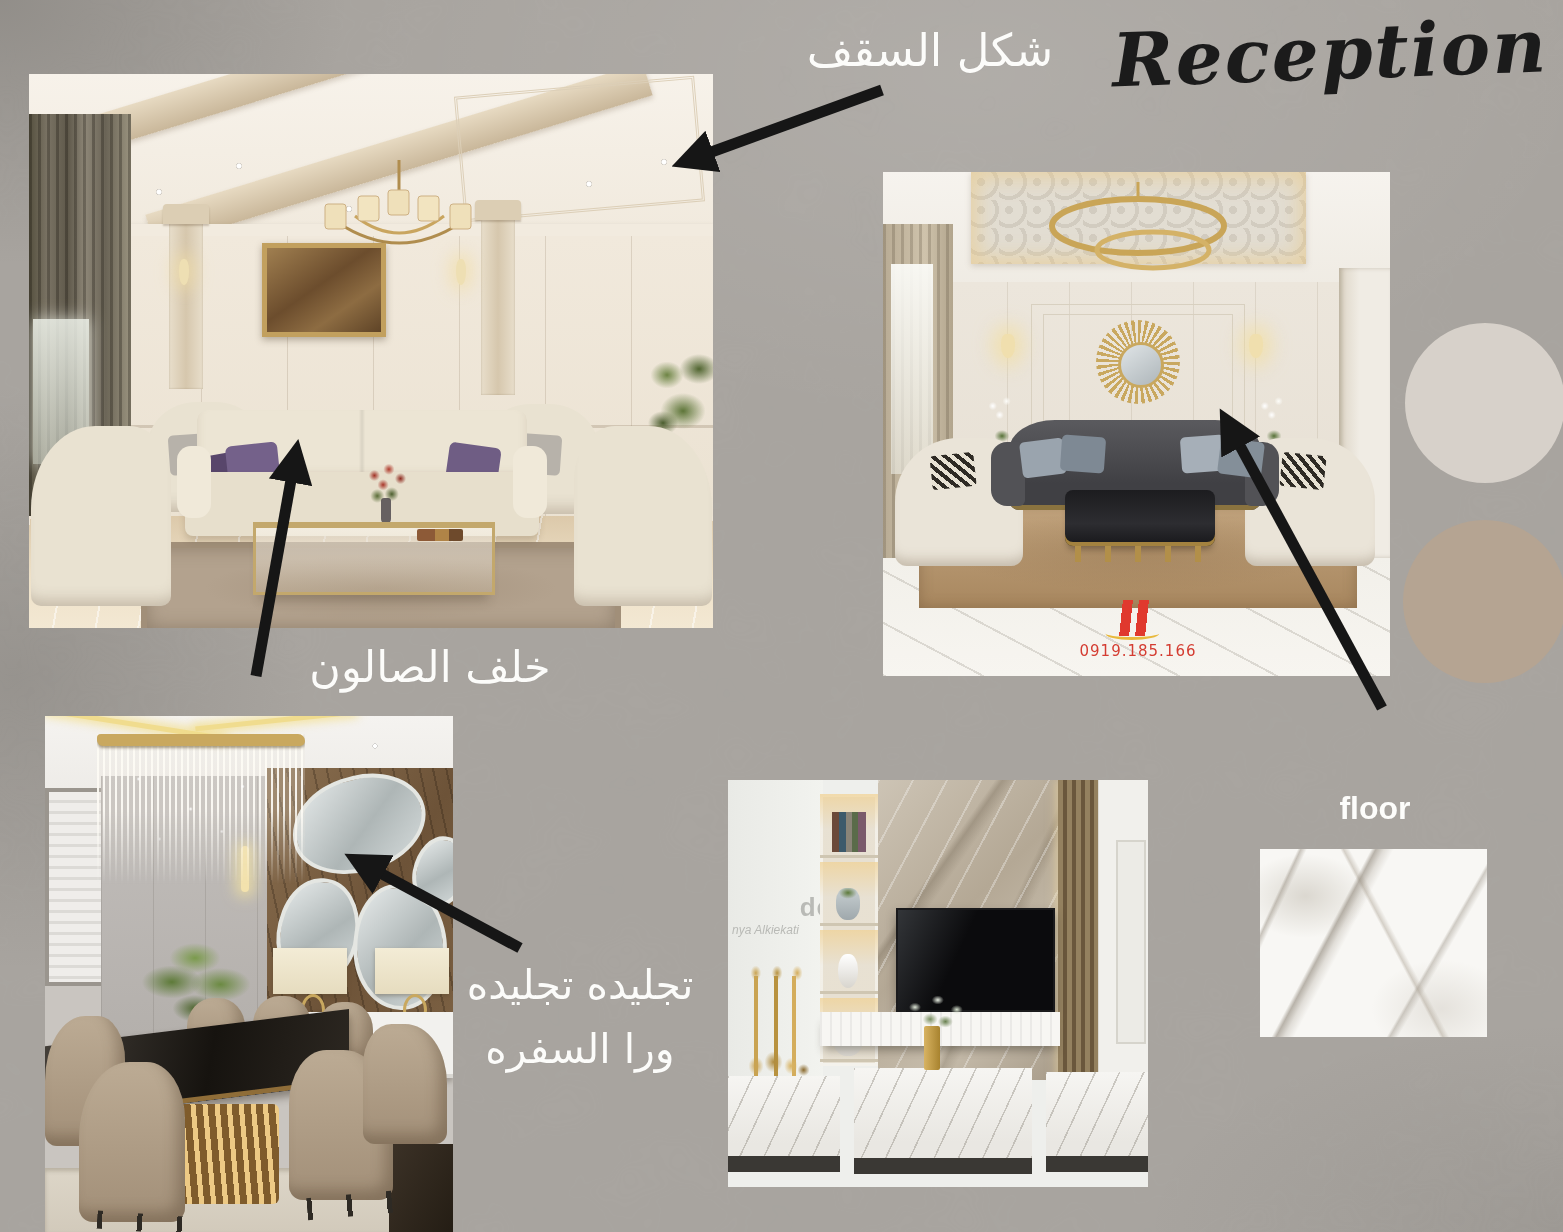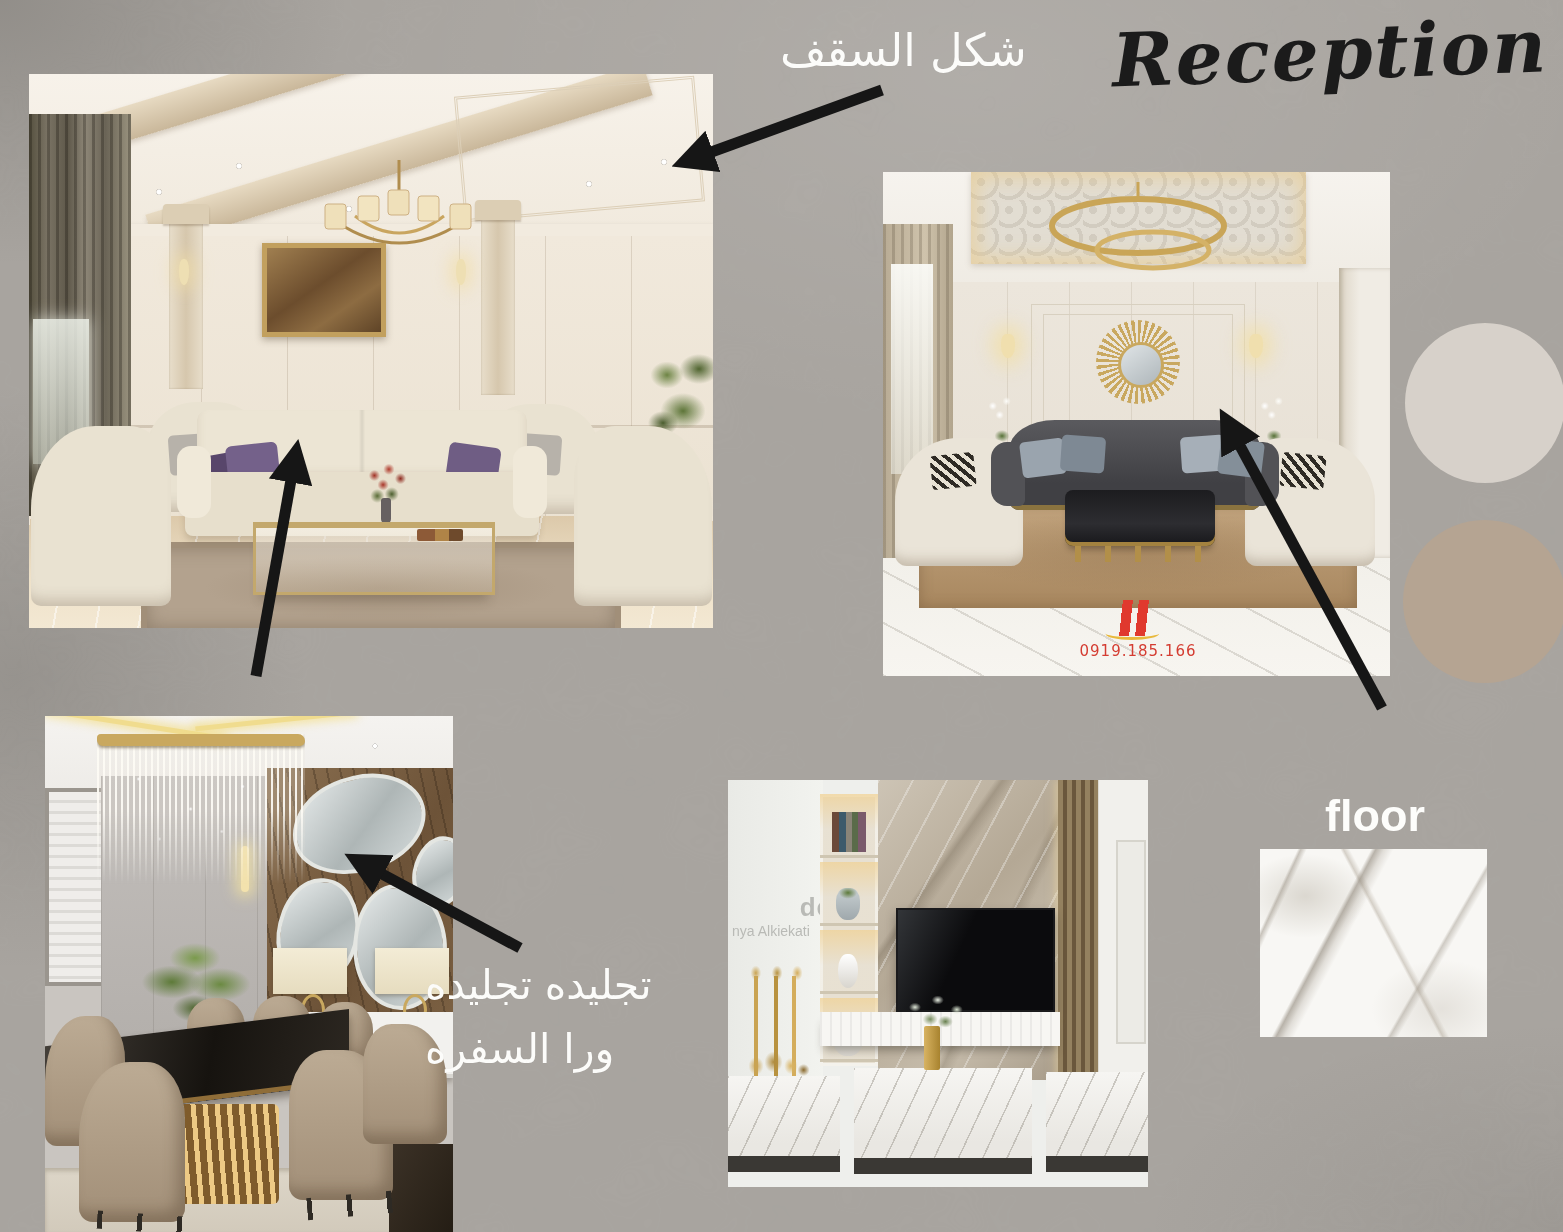--- a/index.html
+++ b/index.html
@@ -11,27 +11,27 @@
       radial-gradient(600px 300px at 100% 100%, rgba(60,56,50,0.10), transparent 70%),
       #a9a5a0;}
   .texture{position:absolute;inset:0;opacity:.07;pointer-events:none;}
   .abs{position:absolute;}
   .ph{position:absolute;overflow:hidden;background:#ddd6ca;}
 
   
   .title{left:1100px;top:10px;width:460px;text-align:center;color:#1b1b1b;
     font-family:"DejaVu Serif",serif;font-style:italic;font-weight:bold;
     font-size:74px;letter-spacing:2px;transform:rotate(-2deg);}
-  .arab{color:#fcfcfa;text-align:left;direction:rtl;text-shadow:0 0 1px rgba(0,0,0,0.08);}
+  .arab{color:#fcfcfa;text-align:center;direction:rtl;text-shadow:0 0 1px rgba(0,0,0,0.08);}
   .ann-ceiling{left:780px;top:24px;width:300px;font-size:45px;}
   .ann-salon{left:280px;top:642px;width:300px;font-size:43px;}
   .ann-entry{left:1060px;top:696px;width:310px;font-size:43px;}
   .ann-wood{left:425px;top:954px;width:310px;font-size:41px;line-height:1.55;}
   .floor-label{left:1290px;top:790px;width:170px;text-align:center;color:#fdfdfb;
-    font-size:45px;font-weight:bold;font-family:"Liberation Sans",sans-serif;}
+    font-size:32px;font-weight:bold;font-family:"Liberation Sans",sans-serif;}
   .floor-spec{left:1156px;top:1046px;width:407px;text-align:center;color:#f7f6f3;
     font-family:"Liberation Sans",sans-serif;font-weight:300;font-size:34px;line-height:1.32;letter-spacing:1px;}
 
   
   .swatch{border-radius:50%;}
   .swatch1{left:1405px;top:323px;width:160px;height:160px;background:#d7d1ca;}
   .swatch2{left:1403px;top:520px;width:163px;height:163px;background:#b5a492;}
   .tile{left:1260px;top:849px;width:227px;height:188px;background:
     linear-gradient(115deg, transparent 12%, rgba(160,152,140,0.55) 13%, transparent 15%),
     linear-gradient(118deg, transparent 34%, rgba(150,142,130,0.65) 35.5%, rgba(170,162,150,0.3) 38%, transparent 41%),
@@ -293,21 +293,21 @@
     radial-gradient(8px 8px at 88% 70%,#8a6a2e,transparent 75%);}
   .p4-vase{left:196px;top:246px;width:16px;height:44px;background:linear-gradient(90deg,#d8b362,#a8832f);border-radius:2px;}
   .p4-bouquet{left:168px;top:208px;width:76px;height:48px;background:
     radial-gradient(8px 6px at 25% 40%,#dfe7d8,transparent 75%),
     radial-gradient(8px 6px at 55% 25%,#e8eee2,transparent 75%),
     radial-gradient(8px 6px at 80% 45%,#d5dfcc,transparent 75%),
     radial-gradient(10px 8px at 45% 65%,#7a8f60,transparent 75%),
     radial-gradient(10px 8px at 65% 70%,#68804f,transparent 75%);}
   .p4-wm{left:4px;top:112px;width:100px;color:#b9bab6;font-family:"Liberation Sans",sans-serif;}
   .p4-wm .l1{font-size:26px;font-weight:bold;letter-spacing:1px;text-align:right;}
-  .p4-wm .l2{font-size:14px;}
+  .p4-wm .l2{font-size:12px;font-style:italic;}
 
   
   .arrows{position:absolute;inset:0;pointer-events:none;}
 </style>
 </head>
 <body>
 
 <div class="board">
 
   <svg class="texture" width="1563" height="1232">
@@ -457,20 +457,21 @@
 
   <div class="abs swatch swatch1"></div>
   <div class="abs swatch swatch2"></div>
   <div class="abs floor-label">floor</div>
   <div class="abs tile"></div>
   <div class="abs floor-spec">
   </div>
 
   <div class="abs title">Reception</div>
   <div class="abs arab ann-ceiling">شكل السقف</div>
+  <div class="abs arab ann-salon">خلف الصالون</div>
   <div class="abs arab ann-wood">
     <div>تجليده تجليده</div>
     <div>ورا السفره</div>
   </div>
 
   <svg class="arrows" width="1563" height="1232">
     <defs>
       <marker id="ah" viewBox="0 0 10 10" refX="7" refY="5" markerWidth="4" markerHeight="4" orient="auto-start-reverse">
         <path d="M0,0 L10,5 L0,10 Z" fill="#161616"></path>
       </marker>

